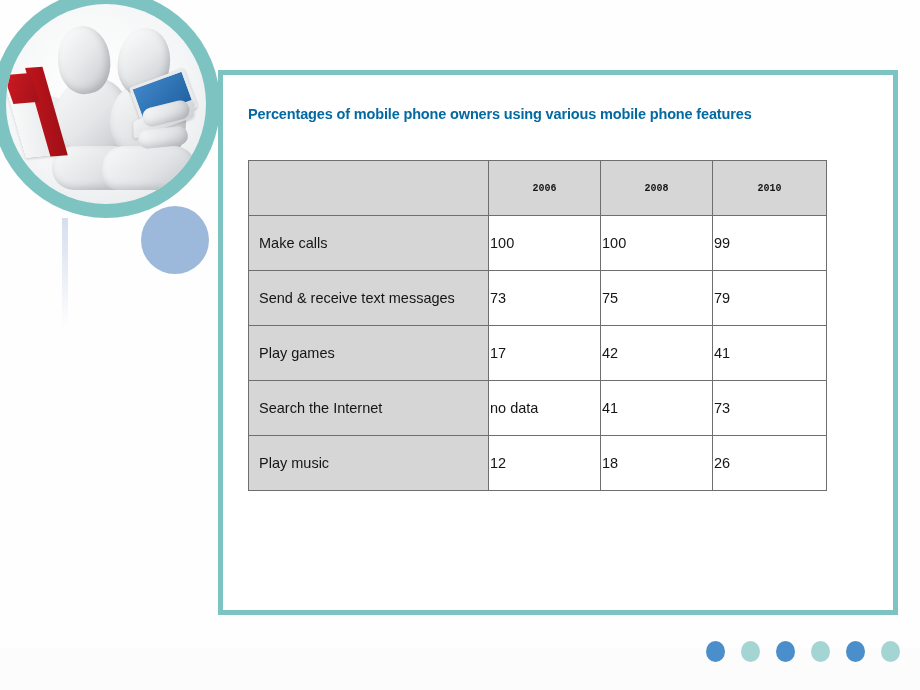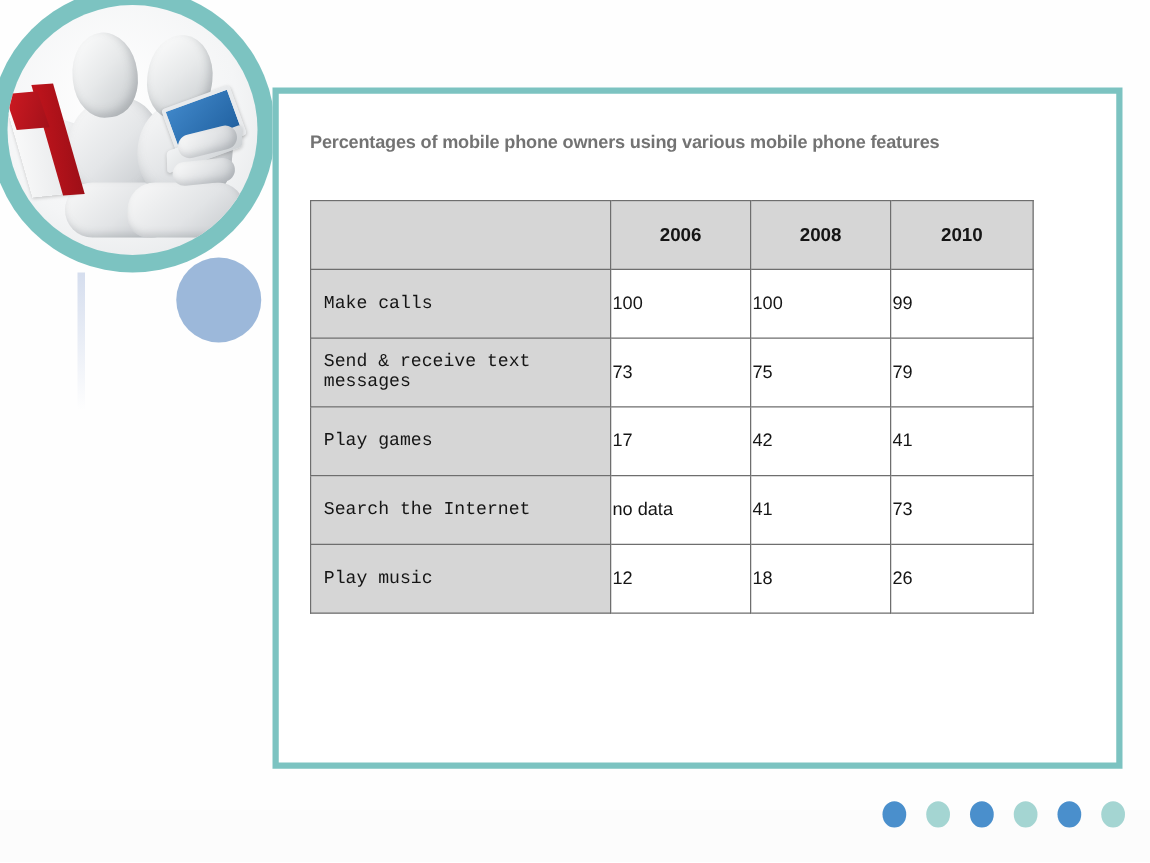--- a/index.html
+++ b/index.html
@@ -170,21 +170,21 @@
     background: #ffffff;
   }
 
   
   .table-title {
     position: absolute;
     left: 248px;
     top: 106px;
     font-size: 14.5px;
     font-weight: bold;
-    color: #737373;
+    color: #0369a1;
     font-family: "Liberation Sans", sans-serif;
     letter-spacing: -0.15px;
     white-space: nowrap;
   }
 
   
   .data-table-wrap {
     position: absolute;
     left: 248px;
     top: 160px;
@@ -206,33 +206,33 @@
   
   col.c-label { width: 240px; }
   col.c-year  { width: 112px; }
   col.c-year3 { width: 114px; }
 
   
   table.data-table thead th {
     background: #d6d6d6;
     font-weight: bold;
     text-align: center;
-    font-size: 15px;
+    font-size: 10px;
+    font-family: Liberation Mono, monospace;
   }
   table.data-table thead th.blank-head {
     background: #d6d6d6;
   }
 
   
   table.data-table tbody td.row-label {
     background: #d6d6d6;
     text-align: left;
     padding-left: 10px;
     font-weight: normal;
-    font-family: Liberation Mono, monospace;
   }
   table.data-table tbody td.row-value {
     background: #ffffff;
     text-align: left;
   }
 
   
   .dot-row {
     position: absolute;
     left: 706px;

